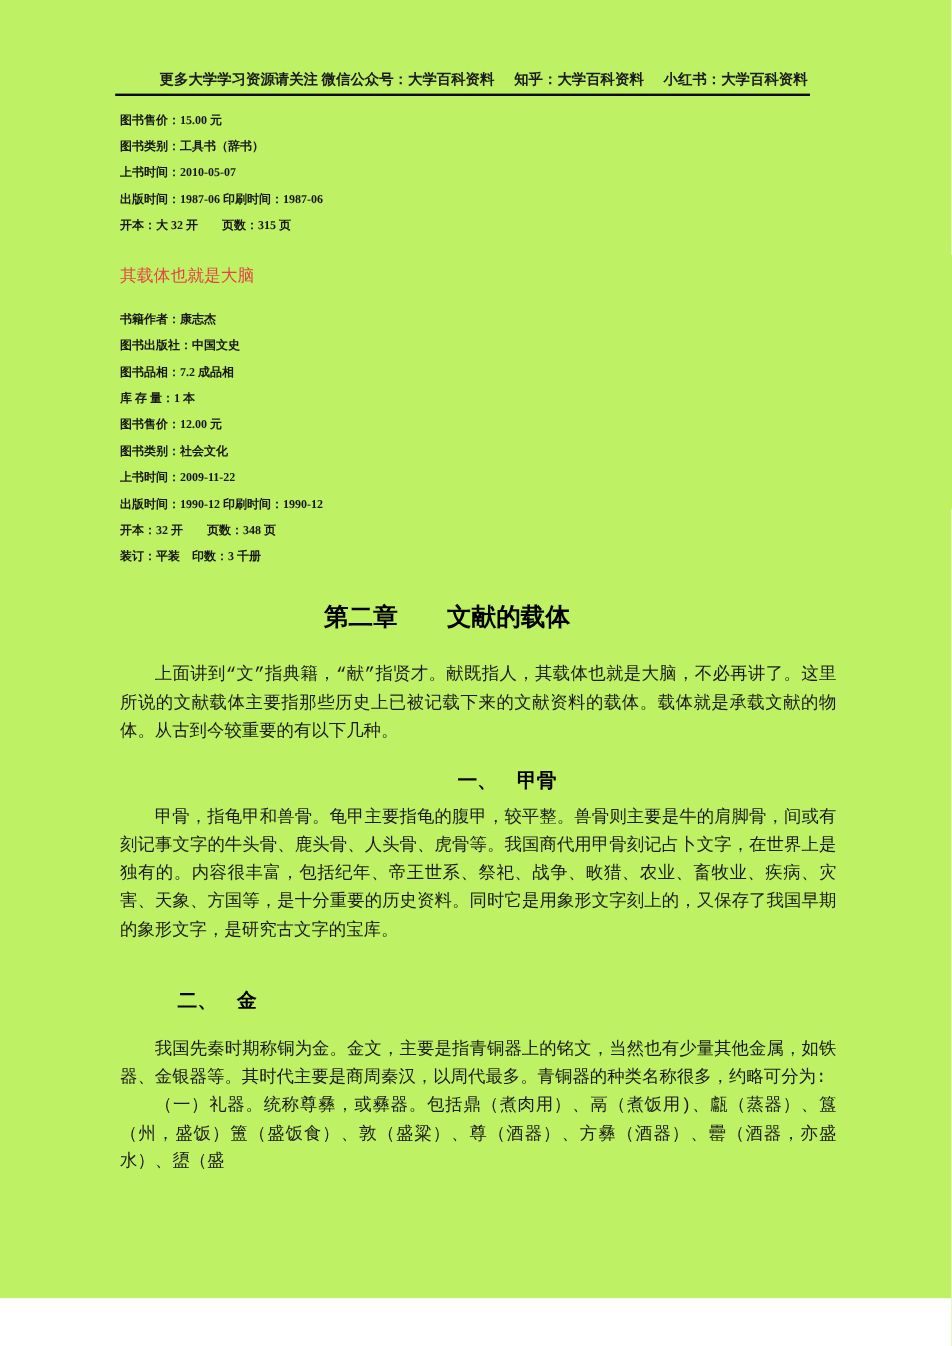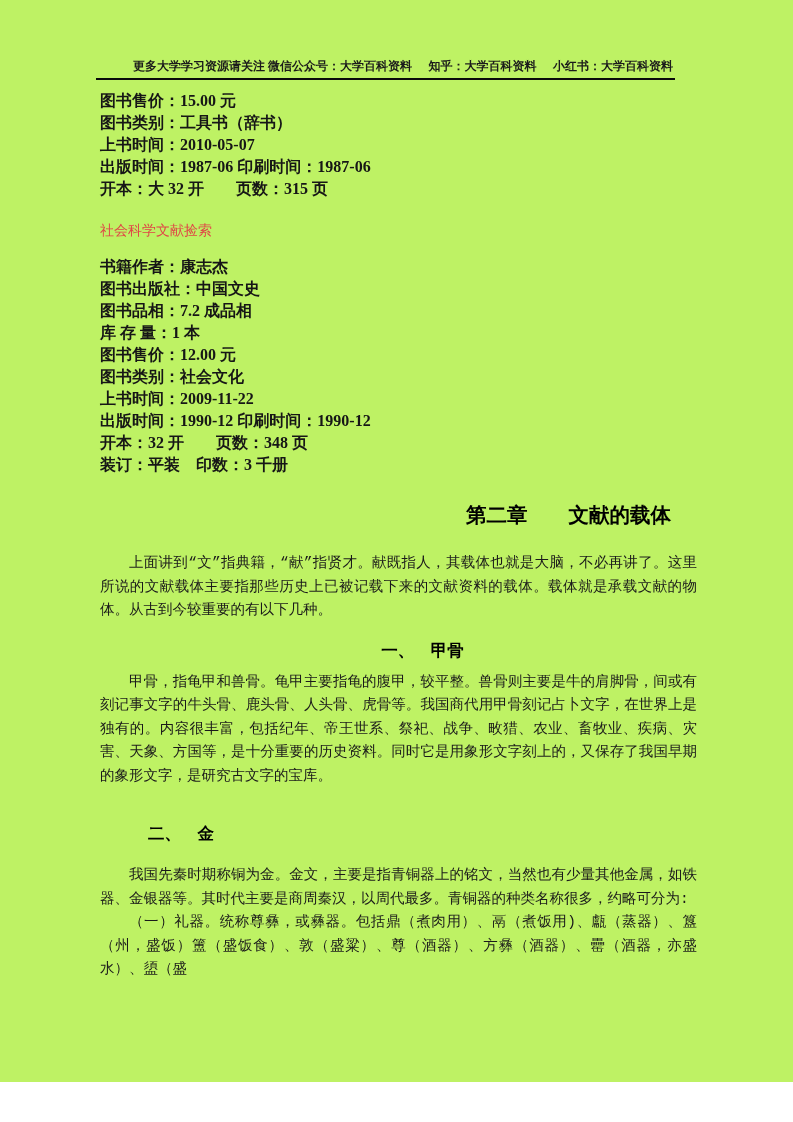--- a/index.html
+++ b/index.html
@@ -39,40 +39,40 @@
   }
   .content {
     position: absolute;
     left: 100px;
     top: 88px;
     width: 597px;
   }
   .info-block { margin: 0; }
   .info-block-1 { margin-top: 2px; }
   .info-line {
-    font-size: 16px;
+    font-size: 10px;
     line-height: 22px;
     font-weight: 600;
     color: #161616;
     white-space: pre-wrap;
   }
   .red-link {
     font-size: 14px;
     line-height: 22px;
     margin: 20px 0 14px 0;
     color: #e04646;
     cursor: pointer;
     width: fit-content;
   }
   .chapter-title {
     font-size: 20.5px;
     line-height: 30px;
     font-weight: 700;
     color: #000000;
-    text-align: right;
+    text-align: center;
     margin: 24px 0 0 0;
     transform: translateX(-26px);
     white-space: pre-wrap;
   }
   .para {
     font-size: 14.5px;
     line-height: 23.5px;
     text-indent: 2em;
     text-align: justify;
     margin: 0;
@@ -107,21 +107,21 @@
   <div class="content">
 
     <div class="info-block info-block-1">
       <div class="info-line">图书售价：15.00 元</div>
       <div class="info-line">图书类别：工具书（辞书）</div>
       <div class="info-line">上书时间：2010-05-07</div>
       <div class="info-line">出版时间：1987-06 印刷时间：1987-06</div>
       <div class="info-line">开本：大 32 开　　页数：315 页</div>
     </div>
 
-    <div class="red-link">社会科学文献捡索</div>
+    <div class="red-link">其载体也就是大脑</div>
 
     <div class="info-block">
       <div class="info-line">书籍作者：康志杰</div>
       <div class="info-line">图书出版社：中国文史</div>
       <div class="info-line">图书品相：7.2 成品相</div>
       <div class="info-line">库 存 量：1 本</div>
       <div class="info-line">图书售价：12.00 元</div>
       <div class="info-line">图书类别：社会文化</div>
       <div class="info-line">上书时间：2009-11-22</div>
       <div class="info-line">出版时间：1990-12 印刷时间：1990-12</div>

